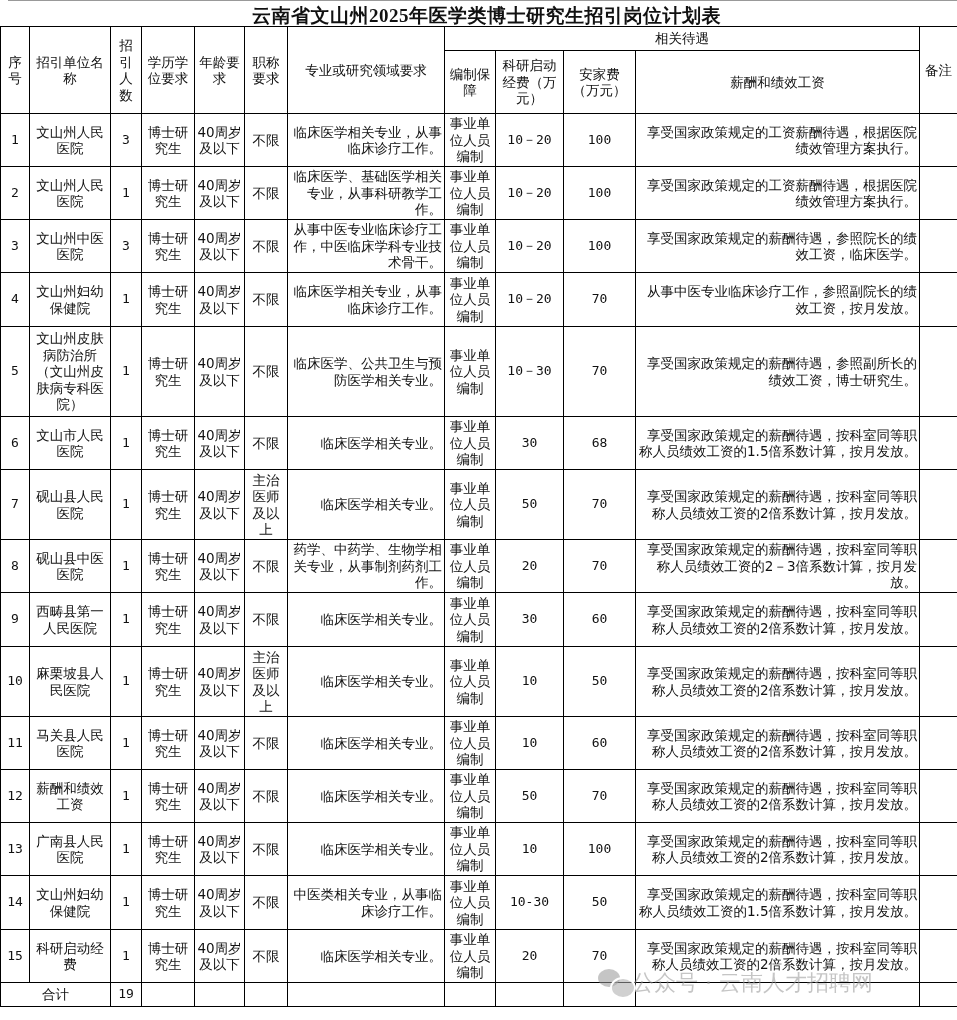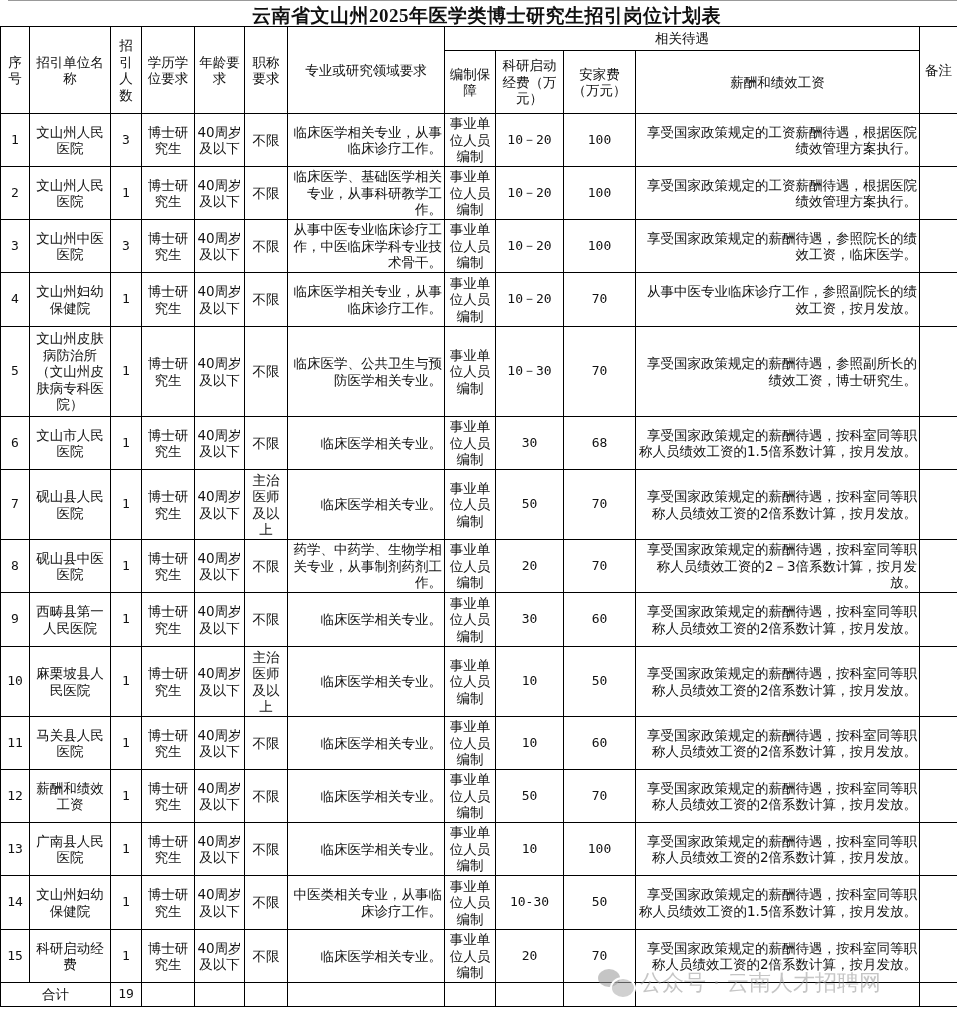--- a/index.html
+++ b/index.html
@@ -10,21 +10,21 @@
            font-weight: bold; font-size: 19px; line-height: 30px; letter-spacing: 0.5px;
            border-top: 1px solid #999; box-sizing: border-box; }
   table { position: absolute; left: 0; top: 26px; border-collapse: collapse;
           table-layout: fixed; width: 957px; }
   td, th { border: 1px solid #000; padding: 0 2px; font-size: 13.5px; line-height: 16.5px;
            font-weight: normal; text-align: center; vertical-align: middle; overflow: hidden;
            box-sizing: border-box; }
   td.left { text-align: right; padding-left: 3px; }
   .num { font-family: "DejaVu Sans Mono", "Liberation Mono", monospace; font-size: 13px; }
   .watermark { position: absolute; left: 598px; top: 966px; height: 34px;
-               display: flex; align-items: center; gap: 8px; color: rgba(150,150,150,0.55);
+               display: flex; align-items: center; gap: 0; color: rgba(150,150,150,0.55);
                font-size: 22px; pointer-events: none; }
   .wm-icon { position: relative; width: 34px; height: 28px; }
   .wm-icon .b1 { position: absolute; left: 0; top: 0; width: 22px; height: 18px;
                  background: rgba(150,150,150,0.55); border-radius: 50%; }
   .wm-icon .b2 { position: absolute; left: 12px; top: 8px; width: 22px; height: 18px;
                  background: rgba(170,170,170,0.55); border-radius: 50%; border: 2px solid #fff; }
 </style>
 </head>
 <body>
 

